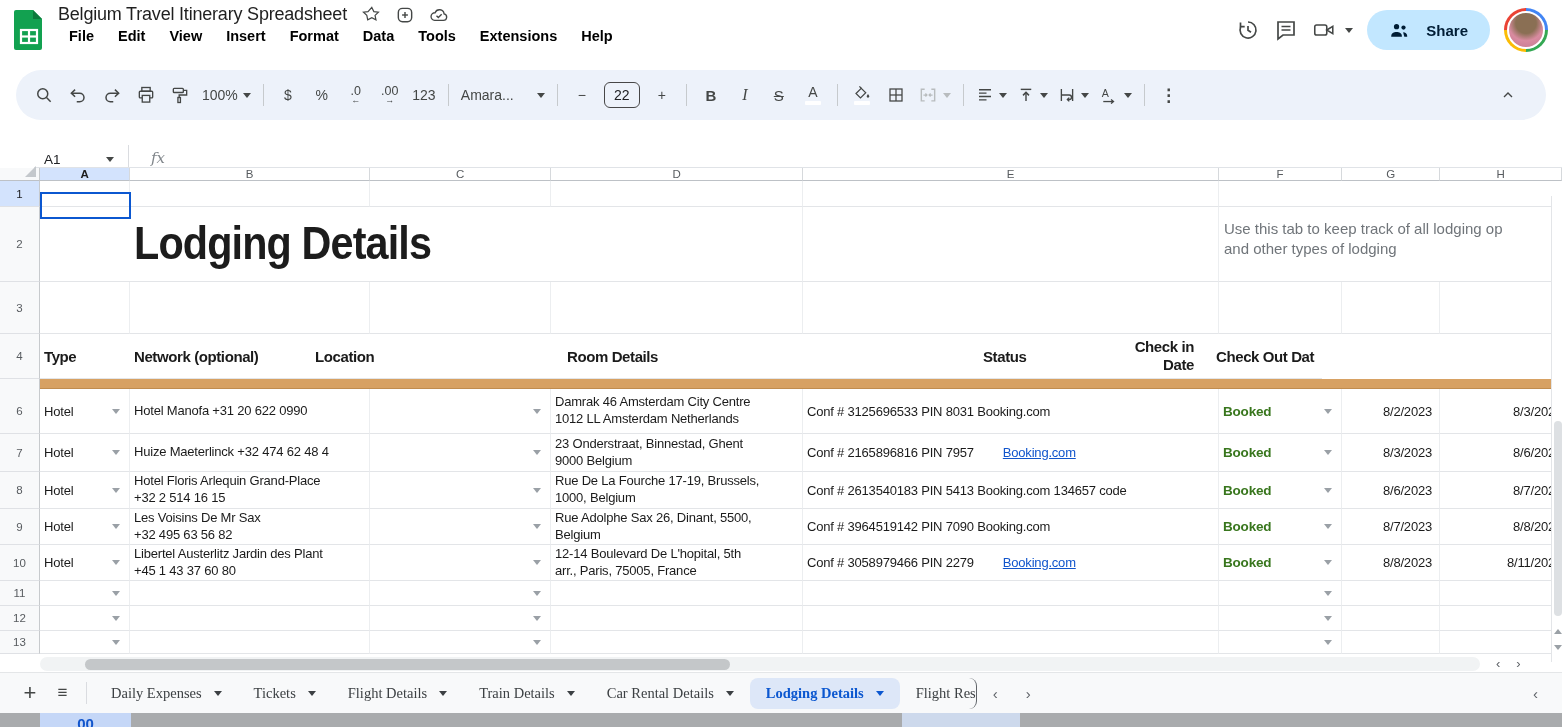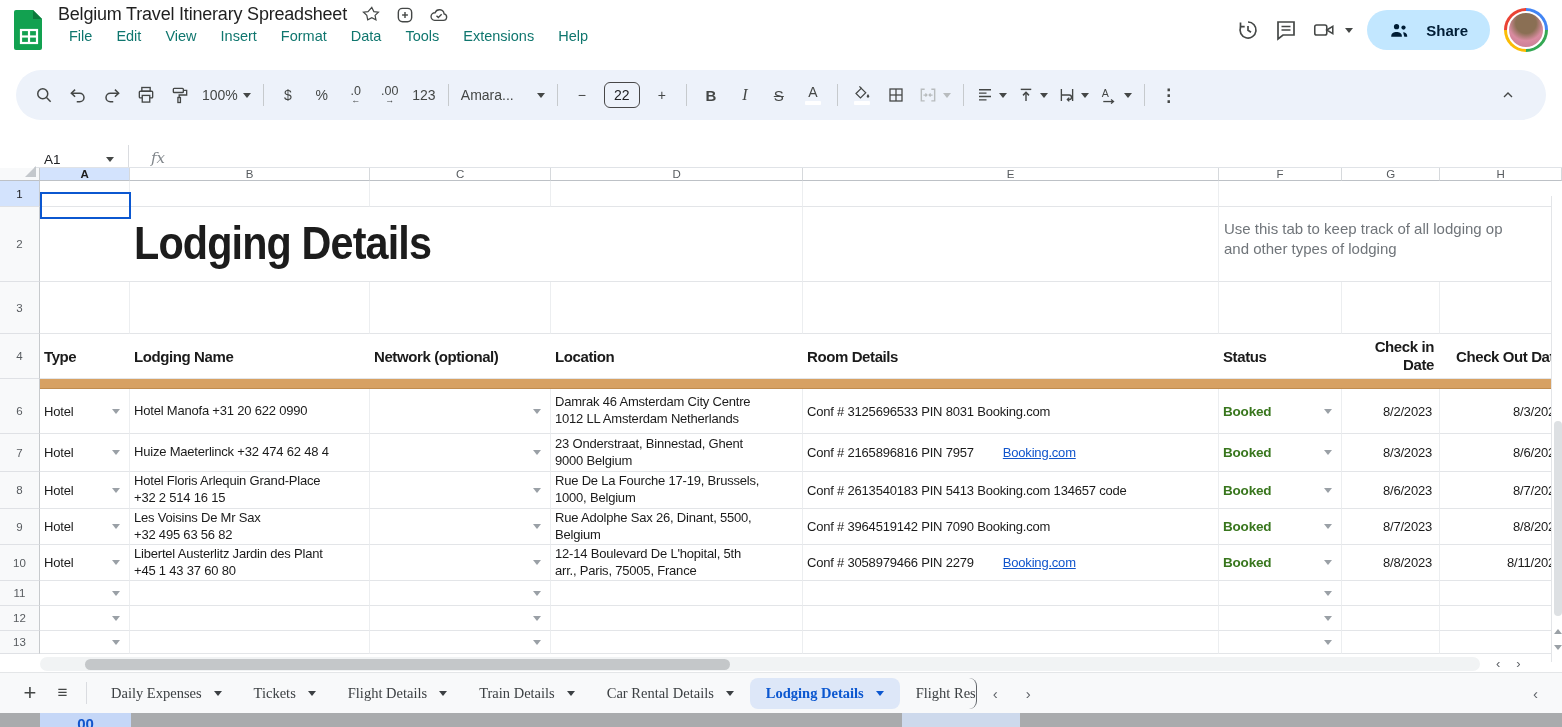--- a/index.html
+++ b/index.html
@@ -8,21 +8,21 @@
   .app { position:relative; width:1562px; height:727px; background:#fff; }
 
   
   .topbar { position:absolute; left:0; top:0; width:100%; height:58px; background:#fff; display:flex; align-items:flex-start; }
   .logo { margin:8px 12px 0 12px; width:34px; height:44px; flex:none; }
   .title-block { flex:1; min-width:0; }
   .title-row { display:flex; align-items:center; gap:14px; margin-top:4px; }
   .doc-title { font-size:18px; color:#1f1f1f; letter-spacing:-0.2px; white-space:nowrap; }
   .title-ico { width:20px; height:20px; display:inline-flex; }
   .menubar { display:flex; gap:2px; margin-top:1px; }
-  .menu-item { font-size:14.5px; color:#0f766e; padding:2px 11px; border-radius:8px; cursor:default; }
+  .menu-item { font-size:14.5px; color:#000000; padding:2px 11px; border-radius:8px; cursor:default;font-weight:bold; }
   .topbar-right { display:flex; align-items:center; gap:14px; margin:8px 14px 0 0; flex:none; }
   .tb-ico { width:24px; height:24px; display:inline-flex; }
   .cam-group { display:flex; align-items:center; gap:4px; }
   .share-btn { display:flex; align-items:center; gap:17px; background:#c2e7ff; color:#001d35;
     border-radius:20px; height:40px; padding:12px 22px; font-size:15px; font-weight:600; }
   .avatar-ring { width:44px; height:44px; border-radius:50%; padding:3px;
     background:conic-gradient(#4285f4 0 25%, #34a853 0 50%, #fbbc05 0 75%, #ea4335 0 100%); }
   .avatar { width:100%; height:100%; border-radius:50%; background:
     radial-gradient(circle at 50% 30%, #8a6f54 0 35%, #d98ba0 60%, #c4788f 100%); border:2px solid #fff; }
 
@@ -411,21 +411,20 @@
       <div class="cell cd"></div>
       <div class="cell ce"></div>
       <div class="cell cf"></div>
       <div class="cell cg"></div>
       <div class="cell ch"></div>
     </div>
 
     <div class="row r4">
       <div class="rh">4</div>
       <div class="cell ca head4">Type</div>
-      <div class="cell cb head4">Lodging Name</div>
       <div class="cell cc head4">Network (optional)</div>
       <div class="cell cd head4">Location</div>
       <div class="cell ce head4">Room Details</div>
       <div class="cell cf head4">Status</div>
       <div class="cell cg head4 right" style="white-space:normal;line-height:1.2;">Check in Date</div>
       <div class="cell ch head4" style="padding-left:16px;white-space:nowrap;">Check Out Dat</div>
     </div>
 
     <div class="band-row">
       <div class="band-rh"></div>

